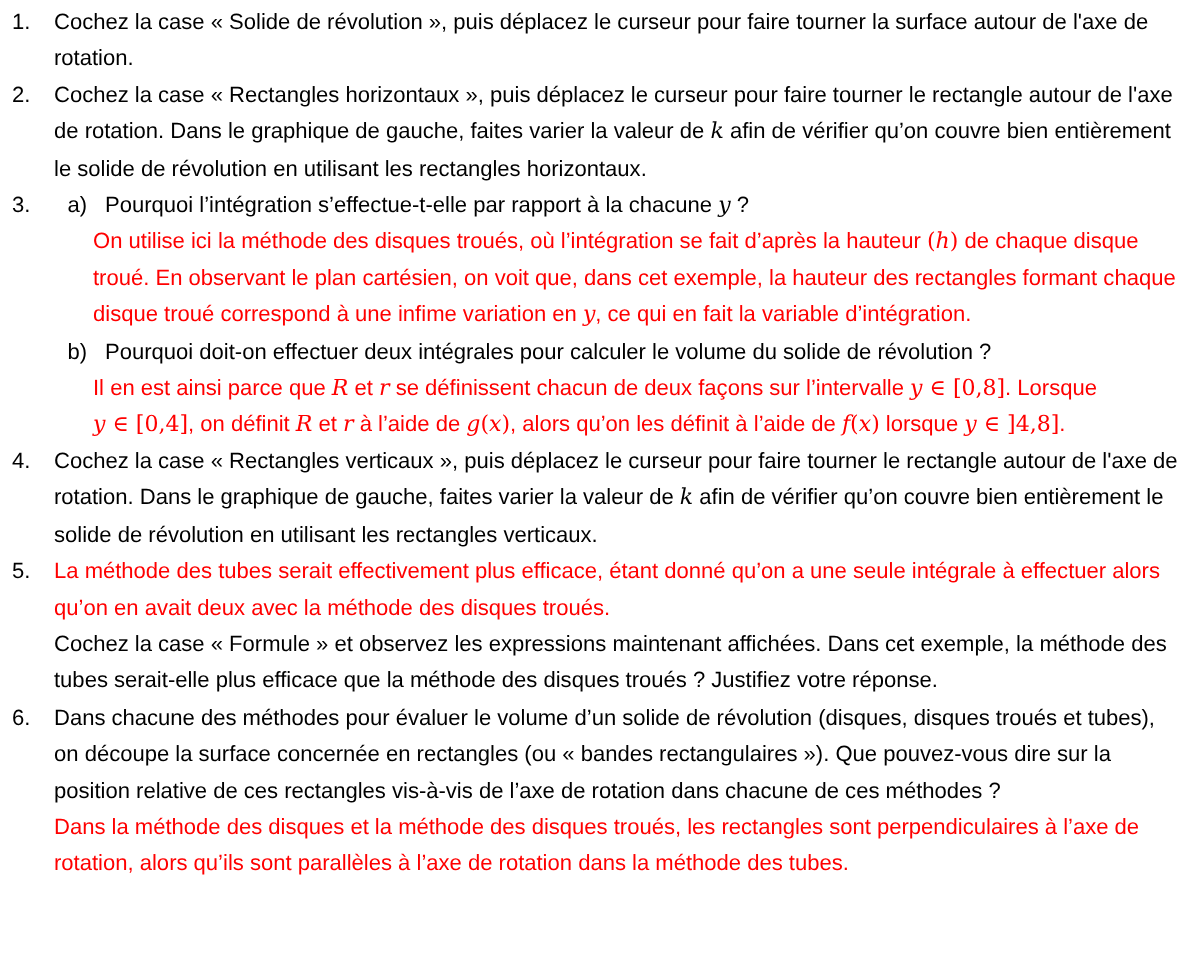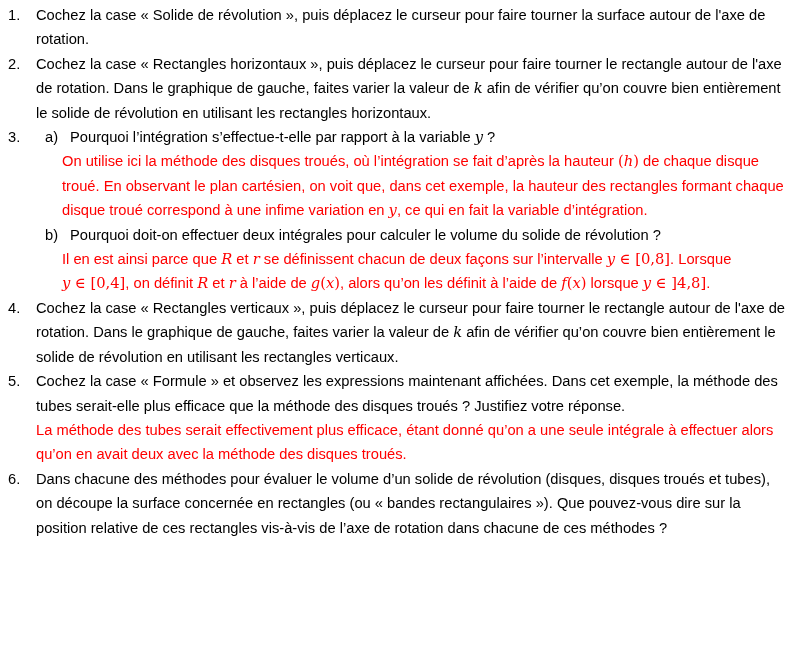--- a/index.html
+++ b/index.html
@@ -40,43 +40,44 @@
         <div class="num">2.</div>
         <div class="body-col">
           <div class="block"><span>Cochez la case «&nbsp;Rectangles horizontaux&nbsp;», puis déplacez le curseur pour faire tourner le rectangle autour de l'axe de rotation. Dans le graphique de gauche, faites varier la valeur de </span><span class="math">k</span><span> afin de vérifier qu’on couvre bien entièrement le solide de révolution en utilisant les rectangles horizontaux.</span></div>
         </div>
       </div>
       <div class="item">
         <div class="num">3.</div>
         <div class="body-col">
           <div class="block subq">
             <div class="marker">a)</div>
-            <div class="text"><span>Pourquoi l’intégration s’effectue-t-elle par rapport à la variable </span><span class="math">y</span><span>&nbsp;?</span></div>
+            <div class="text"><span>Pourquoi l’intégration s’effectue-t-elle par rapport à la chacune </span><span class="math">y</span><span>&nbsp;?</span></div>
           </div>
           <div class="block subindent red"><span>On utilise ici la méthode des disques troués, où l’intégration se fait d’après la hauteur </span><span class="mathn">(</span><span class="math">h</span><span class="mathn">)</span><span> de chaque disque troué. En observant le plan cartésien, on voit que, dans cet exemple, la hauteur des rectangles formant chaque disque troué correspond à une infime variation en </span><span class="math">y</span><span>, ce qui en fait la variable d’intégration.</span></div>
           <div class="block subq">
             <div class="marker">b)</div>
             <div class="text"><span>Pourquoi doit-on effectuer deux intégrales pour calculer le volume du solide de révolution&nbsp;?</span></div>
           </div>
           <div class="block subindent red"><span>Il en est ainsi parce que </span><span class="math">R</span><span> et </span><span class="math">r</span><span> se définissent chacun de deux façons sur l’intervalle </span><span class="math">y</span><span class="mathn">&nbsp;∈&nbsp;[0,8]</span><span>. Lorsque </span><span class="math">y</span><span class="mathn">&nbsp;∈&nbsp;[0,4]</span><span>, on définit </span><span class="math">R</span><span> et </span><span class="math">r</span><span> à l’aide de </span><span class="math">g</span><span class="mathn">(</span><span class="math">x</span><span class="mathn">)</span><span>, alors qu’on les définit à l’aide de </span><span class="math">f</span><span class="mathn">(</span><span class="math">x</span><span class="mathn">)</span><span> lorsque </span><span class="math">y</span><span class="mathn">&nbsp;∈&nbsp;]4,8]</span><span>.</span></div>
         </div>
       </div>
       <div class="item">
         <div class="num">4.</div>
         <div class="body-col">
           <div class="block"><span>Cochez la case «&nbsp;Rectangles verticaux&nbsp;», puis déplacez le curseur pour faire tourner le rectangle autour de l'axe de rotation. Dans le graphique de gauche, faites varier la valeur de </span><span class="math">k</span><span> afin de vérifier qu’on couvre bien entièrement le solide de révolution en utilisant les rectangles verticaux.</span></div>
         </div>
       </div>
       <div class="item">
         <div class="num">5.</div>
         <div class="body-col">
+          <div class="block red"><span>La méthode des tubes serait effectivement plus efficace, étant donné qu’on a une seule intégrale à effectuer alors qu’on en avait deux avec la méthode des disques troués.</span></div>
           <div class="block"><span>Cochez la case «&nbsp;Formule&nbsp;» et observez les expressions maintenant affichées. Dans cet exemple, la méthode des tubes serait-elle plus efficace que la méthode des disques troués&nbsp;? Justifiez votre réponse.</span></div>
-          <div class="block red"><span>La méthode des tubes serait effectivement plus efficace, étant donné qu’on a une seule intégrale à effectuer alors qu’on en avait deux avec la méthode des disques troués.</span></div>
         </div>
       </div>
       <div class="item">
         <div class="num">6.</div>
         <div class="body-col">
           <div class="block"><span>Dans chacune des méthodes pour évaluer le volume d’un solide de révolution (disques, disques troués et tubes), on découpe la surface concernée en rectangles (ou «&nbsp;bandes rectangulaires&nbsp;»). Que pouvez-vous dire sur la position relative de ces rectangles vis-à-vis de l’axe de rotation dans chacune de ces méthodes&nbsp;?</span></div>
+          <div class="block red"><span>Dans la méthode des disques et la méthode des disques troués, les rectangles sont perpendiculaires à l’axe de rotation, alors qu’ils sont parallèles à l’axe de rotation dans la méthode des tubes.</span></div>
         </div>
       </div>
     </div>
 </div>
 
 </body></html>

